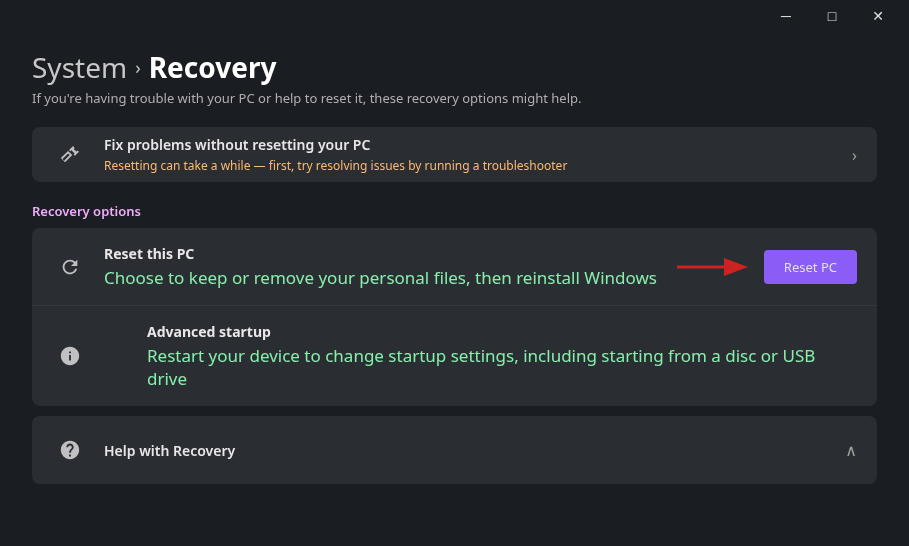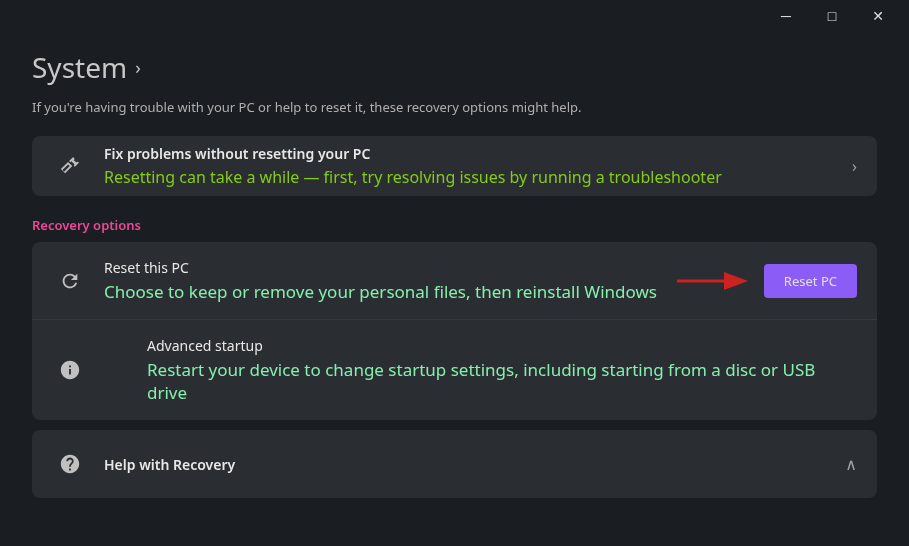--- a/index.html
+++ b/index.html
@@ -44,21 +44,21 @@
     
     .content {
       padding: 16px 32px 20px 32px;
     }
 
     
     .page-title {
       display: flex;
       align-items: center;
       gap: 8px;
-      margin-bottom: 12px;
+      margin-bottom: 3px;
     }
 
     .page-title .system-label {
       font-size: 28px;
       font-weight: 400;
       color: #c8c8c8;
     }
 
     .page-title .chevron {
       font-size: 18px;
@@ -108,35 +108,35 @@
     }
 
     .fix-card .title-text {
       font-size: 14px;
       font-weight: 600;
       color: #e8e8e8;
       margin-bottom: 3px;
     }
 
     .fix-card .desc-text {
-      font-size: 16px;
-      color: #84cc16;
+      font-size: 12px;
+      color: #fdba74;
     }
 
     .fix-card .chevron-right {
       color: #a0a0a0;
       font-size: 16px;
       margin-left: 10px;
     }
 
     
     .section-header {
       font-size: 13px;
       font-weight: 600;
-      color: #ec4899;
+      color: #f0abfc;
       margin: 20px 0 8px 0;
     }
 
     
     .options-card {
       background-color: #2a2d32;
       border-radius: 8px;
       overflow: hidden;
       margin-bottom: 2px;
     }
@@ -163,21 +163,21 @@
       margin-right: 16px;
       flex-shrink: 0;
     }
 
     .option-text {
       flex: 1;
     }
 
     .option-title {
       font-size: 14px;
-      font-weight: 400;
+      font-weight: 700;
       color: #e8e8e8;
       margin-bottom: 3px;
     }
 
     .option-desc {
       font-size: 17px;
       color: #86efac;
     }
 
     .action-btn {
@@ -247,20 +247,21 @@
   <button class="title-bar-btn">─</button>
   <button class="title-bar-btn">□</button>
   <button class="title-bar-btn close-btn">✕</button>
 </div>
 
 <div class="content">
 
   <div class="page-title">
     <span class="system-label">System</span>
     <span class="chevron">›</span>
+    <span class="recovery-label">Recovery</span>
   </div>
 
   <p class="subtitle">If you're having trouble with your PC or help to reset it, these recovery options might help.</p>
 
   <div class="card fix-card">
     <div class="icon-wrap">
       <svg width="22" height="22" viewBox="0 0 24 24" style="color:#c0c0c0;">
         <path d="M15.5 2.1L11 6.6l1.4 1.4 1.1-1.1 3.5 3.5-1.1 1.1 1.4 1.4 4.5-4.5-1.4-1.4-1.1 1.1L16 5.6l1.1-1.1-1.6-2.4zM9.9 7.5L2 15.4 6.6 20l7.9-7.9-4.6-4.6zm0 2.8l1.8 1.8-6.1 6.1-1.8-1.8 6.1-6.1z"></path>
       </svg>
     </div>

